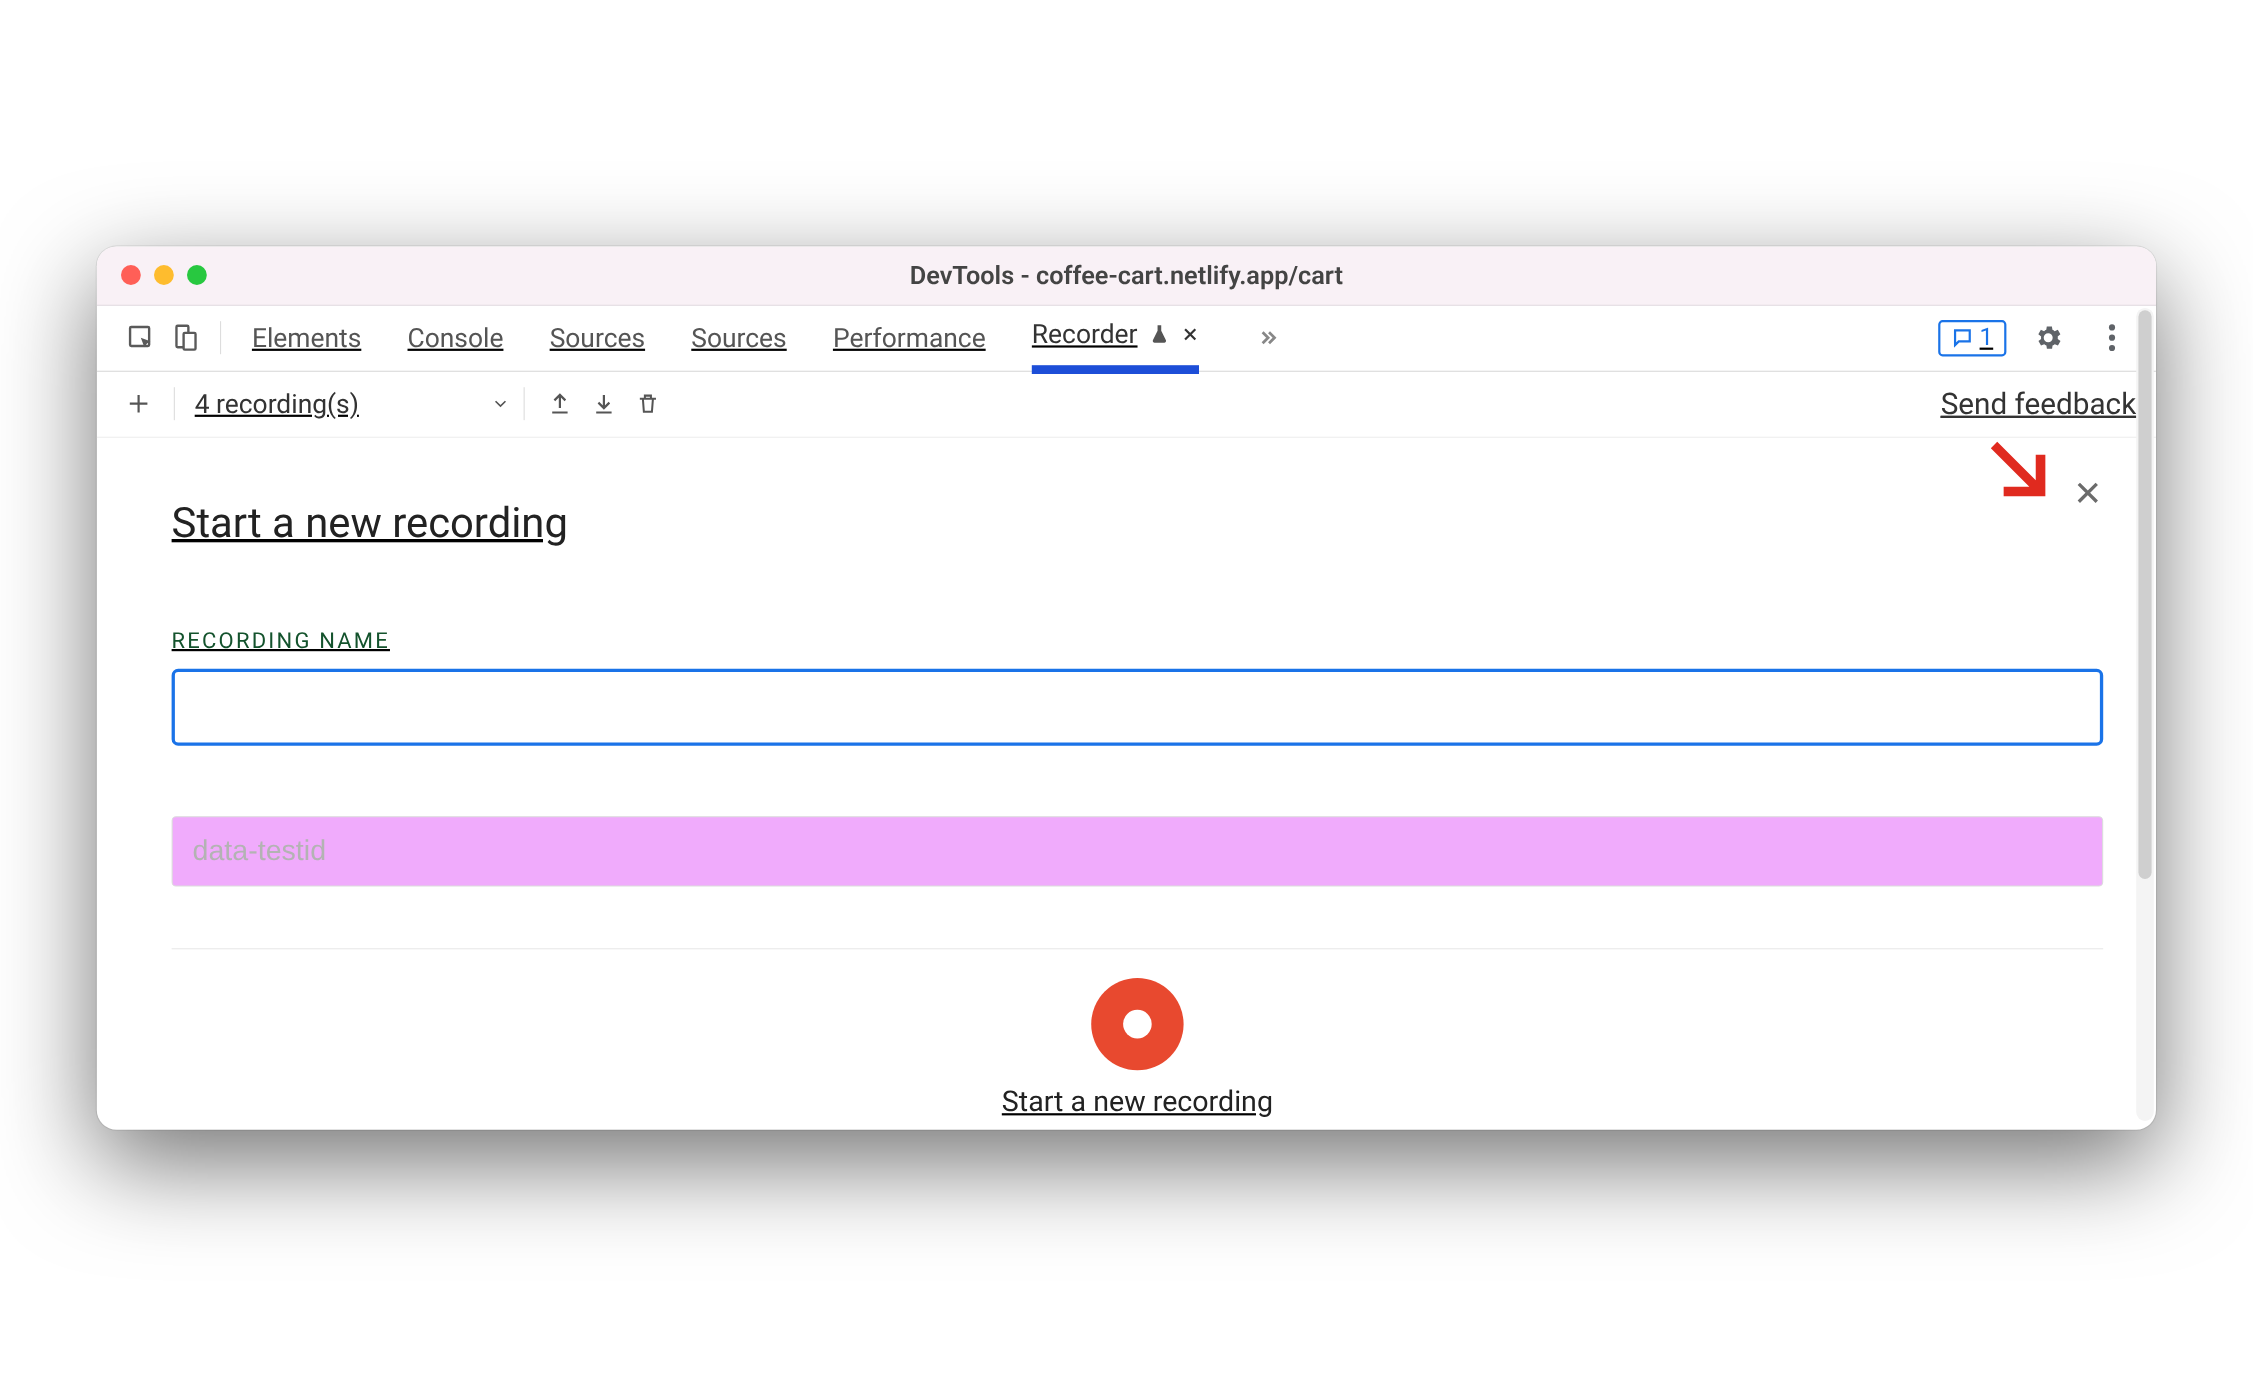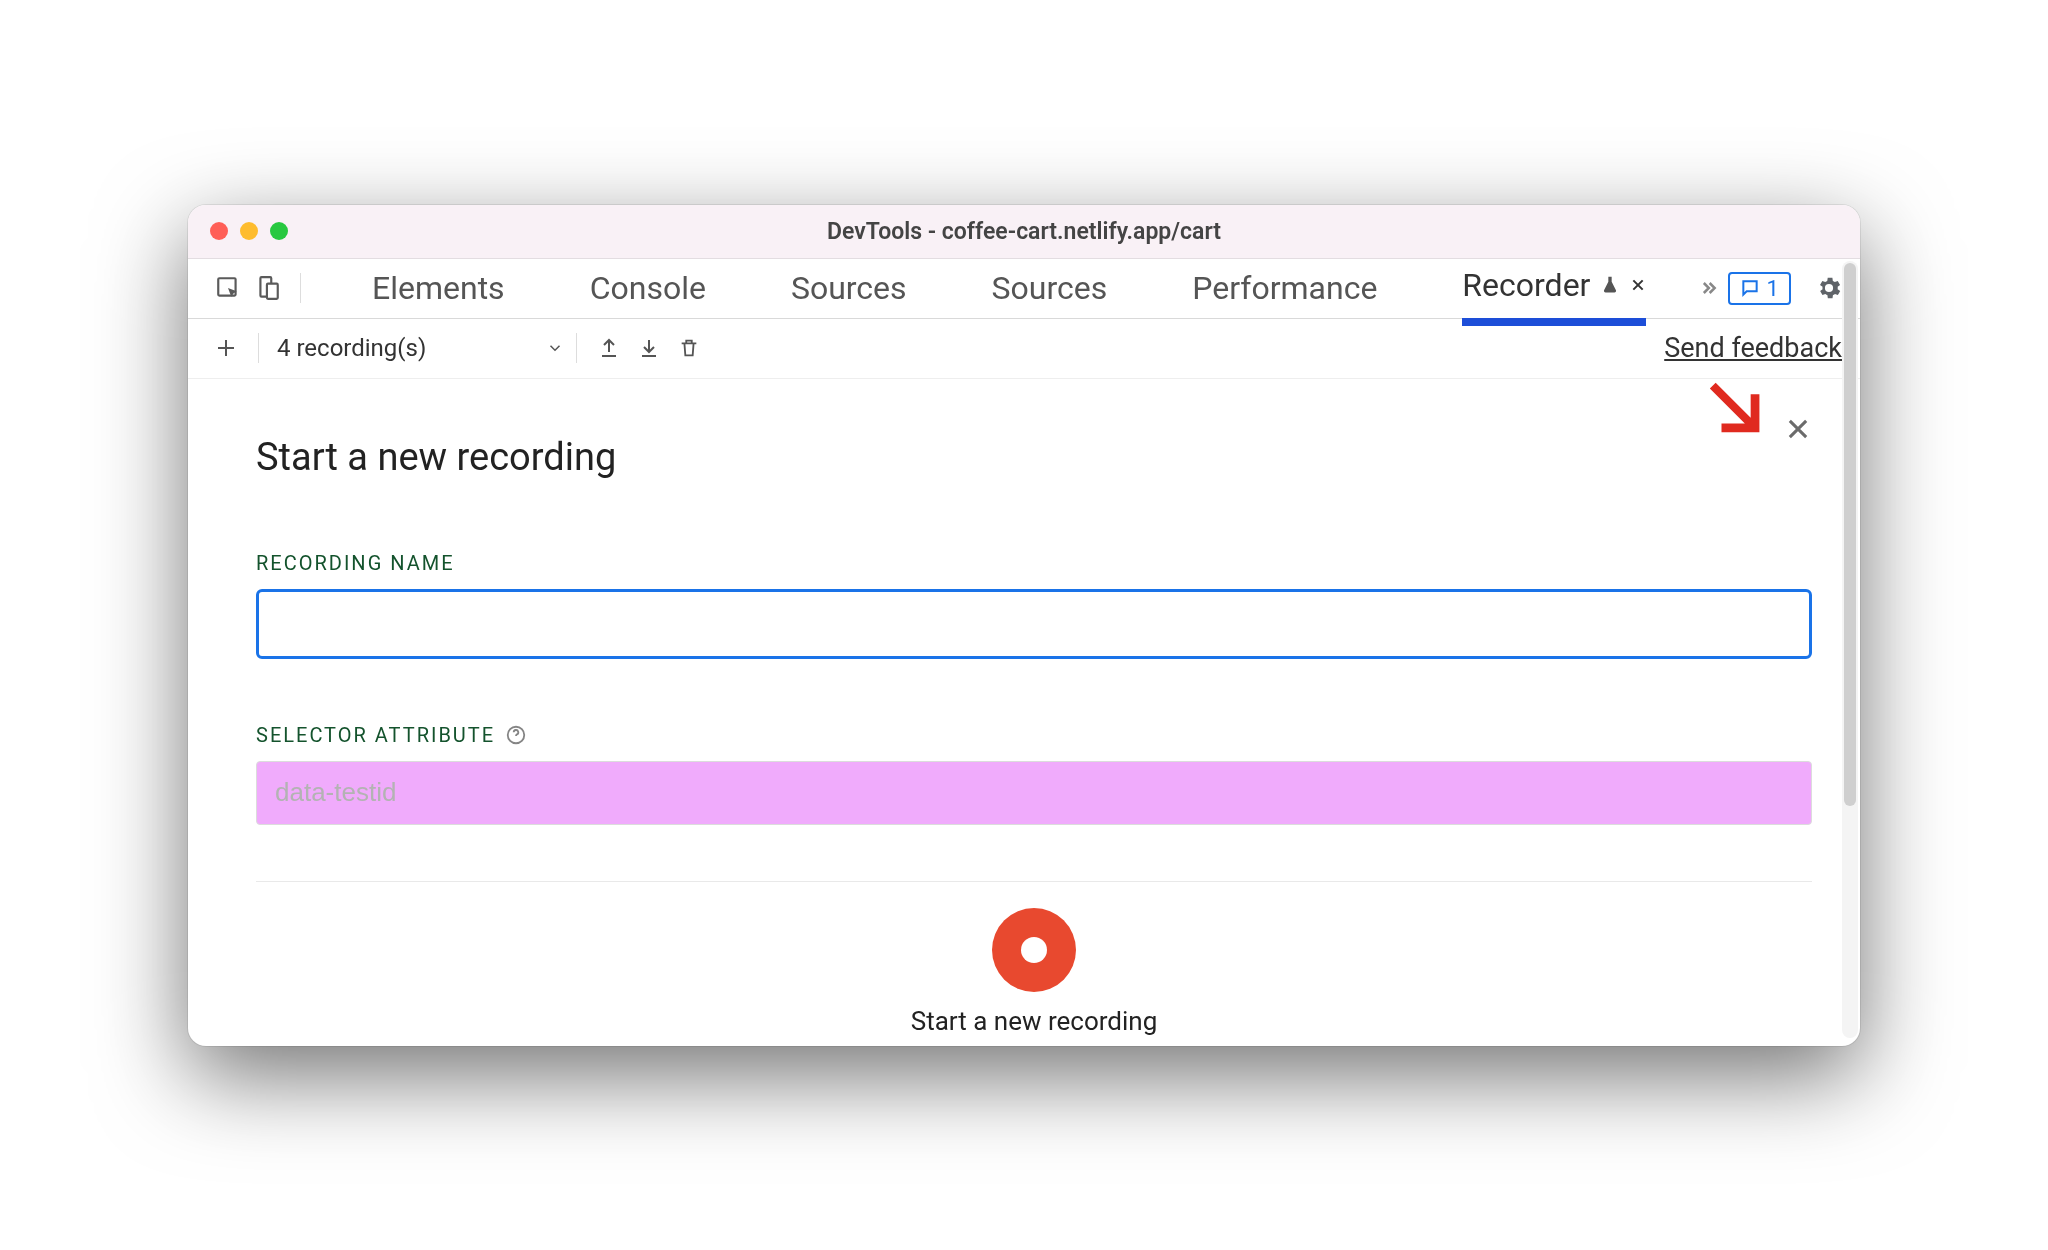--- a/index.html
+++ b/index.html
@@ -4,26 +4,27 @@
 <style>
   * { box-sizing: border-box; }
   html, body { margin:0; padding:0; }
   body {
     width:2048px; height:1250px;
     font-family: -apple-system, BlinkMacSystemFont, "Segoe UI", Roboto, Helvetica, Arial, sans-serif;
     display:flex; align-items:center; justify-content:center;
     background:transparent;
   }
   .window {
-    width:1672px;
+    width:1872px;
     border-radius:18px;
     background:#fff;
     box-shadow: 0 30px 90px rgba(0,0,0,.55), 0 0 0 1px rgba(0,0,0,.08);
     overflow:hidden;
     position:relative;
+    text-decoration:underline;
   }
   
   .titlebar {
     height:54px;
     background:#f9f1f6;
     display:flex; align-items:center;
     border-bottom:1px solid #e3dde1;
     position:relative;
   }
   .traffic { display:flex; gap:12px; margin-left:22px; }
@@ -38,21 +39,21 @@
   .tabsbar {
     height:60px;
     border-bottom:1px solid #d9d9d9;
     display:flex; align-items:center;
     padding:0 10px;
   }
   .tabsbar .leading { display:flex; align-items:center; gap:0; padding-left:10px;}
   .iconbtn { width:40px; height:40px; display:flex; align-items:center; justify-content:center; color:#5a5a5a; }
   .vdiv { width:1px; height:30px; background:#ddd; margin:0 12px; }
   .tabs { display:flex; align-items:center; gap:42px; margin-left:16px; }
-  .tab { font-size:32px; color:#555; display:flex; align-items:center; gap:10px; padding:14px 0;margin-left:43px;}
+  .tab { font-size:24px; color:#555; display:flex; align-items:center; gap:10px; padding:14px 0;}
   .tab.active { color:#333; border-bottom:8px solid #1d4ed8; margin-bottom:-2px; font-weight:400;}
   .tabsbar .right { margin-left:auto; display:flex; align-items:center; gap:18px; padding-right:10px;}
   .badge {
     display:flex; align-items:center; gap:6px;
     border:2px solid #1a73e8; border-radius:4px; padding:2px 10px;
     color:#1a73e8; font-size:22px;
   }
   
   .toolbar {
     height:60px; border-bottom:1px solid #eee;
@@ -236,29 +237,20 @@
     </div>
 
     <h1 class="h1">Start a new recording</h1>
 
     <div class="label">
       <span>Recording Name</span>
     </div>
     <input class="input" value="" style="">
 
     <div class="group2">
-      <div class="label">
-        <span>Selector Attribute</span>
-        <span>
-          <svg width="22" height="22" viewBox="0 0 24 24" fill="none" stroke="#858585" stroke-width="2">
-              <circle cx="12" cy="12" r="9"></circle>
-              <path d="M9.5 9a2.5 2.5 0 1 1 3.5 2.3c-.9.4-1 1-1 1.7M12 17h.01"></path>
-            </svg>
-        </span>
-      </div>
       <input class="input2" placeholder="data-testid" style="">
     </div>
 
     <div class="footer">
       <div class="recordbtn">
         <div class="dot"></div>
       </div>
       <div class="footer-label">Start a new recording</div>
     </div>
   </div>

